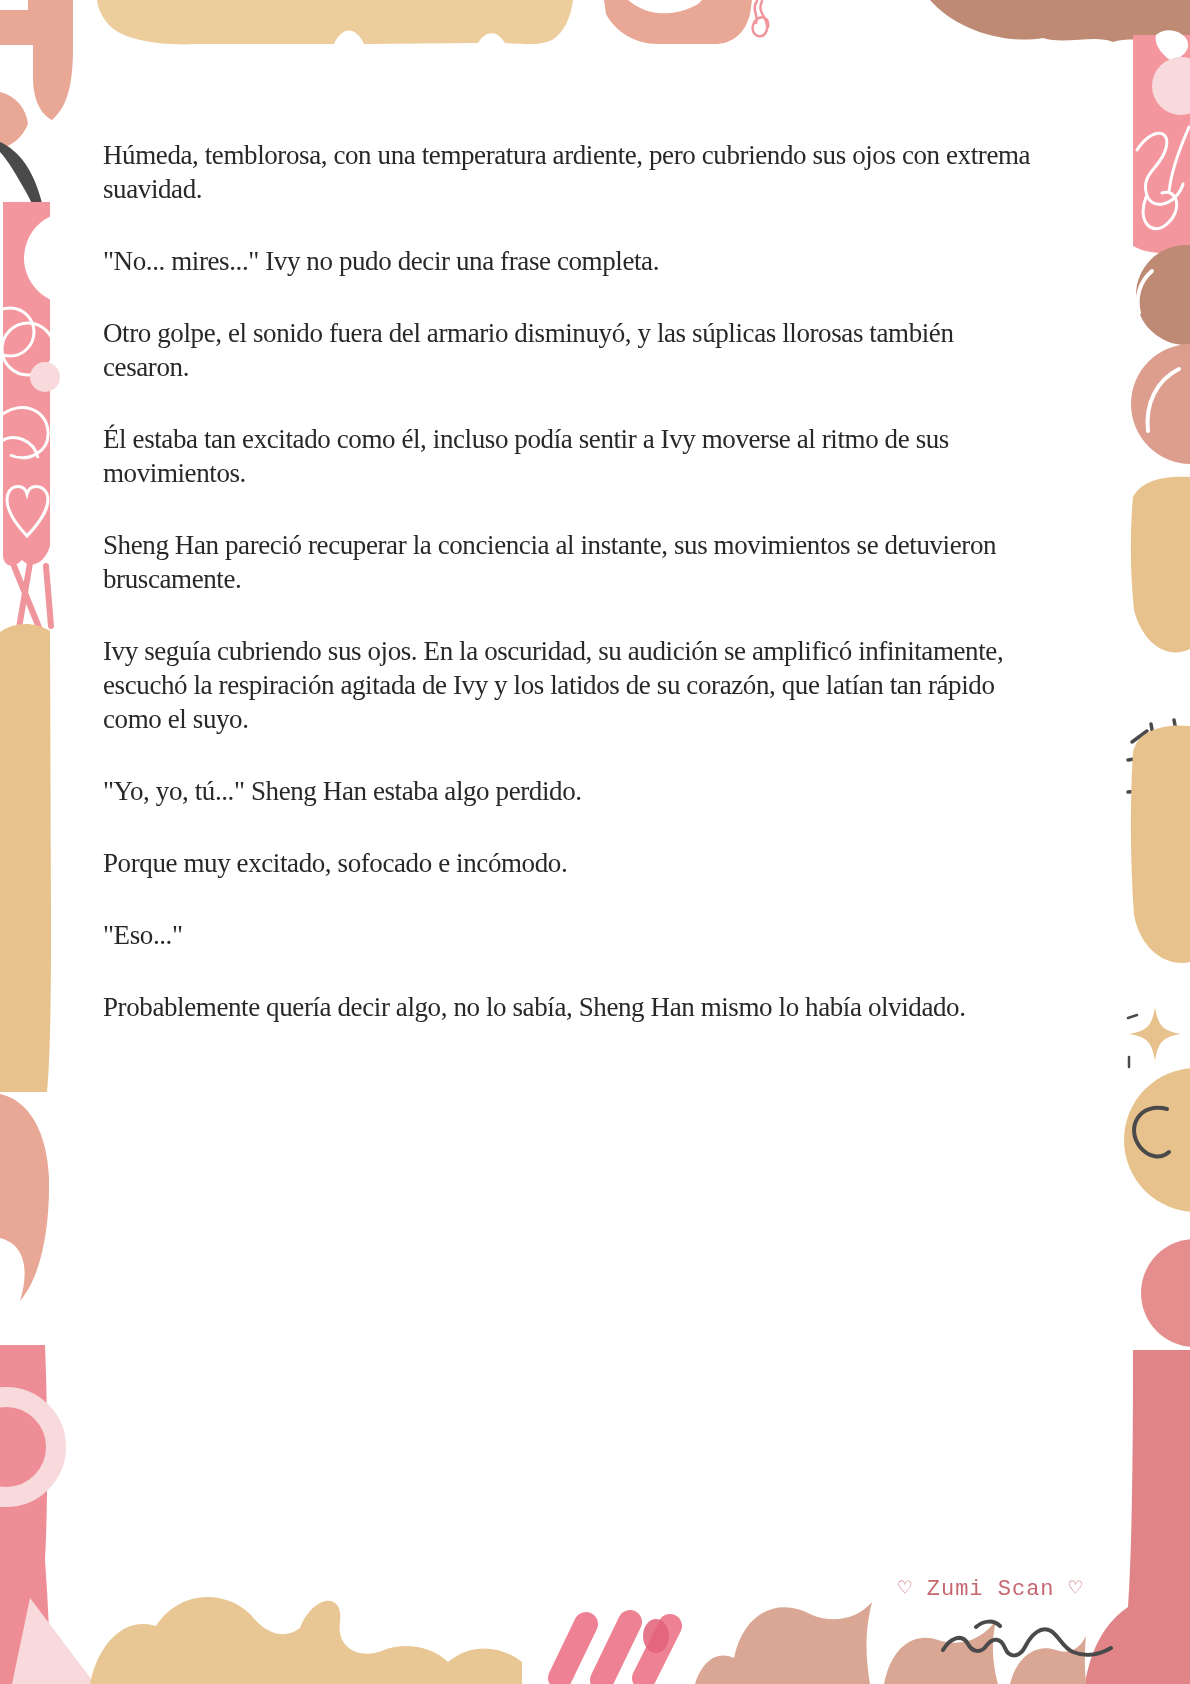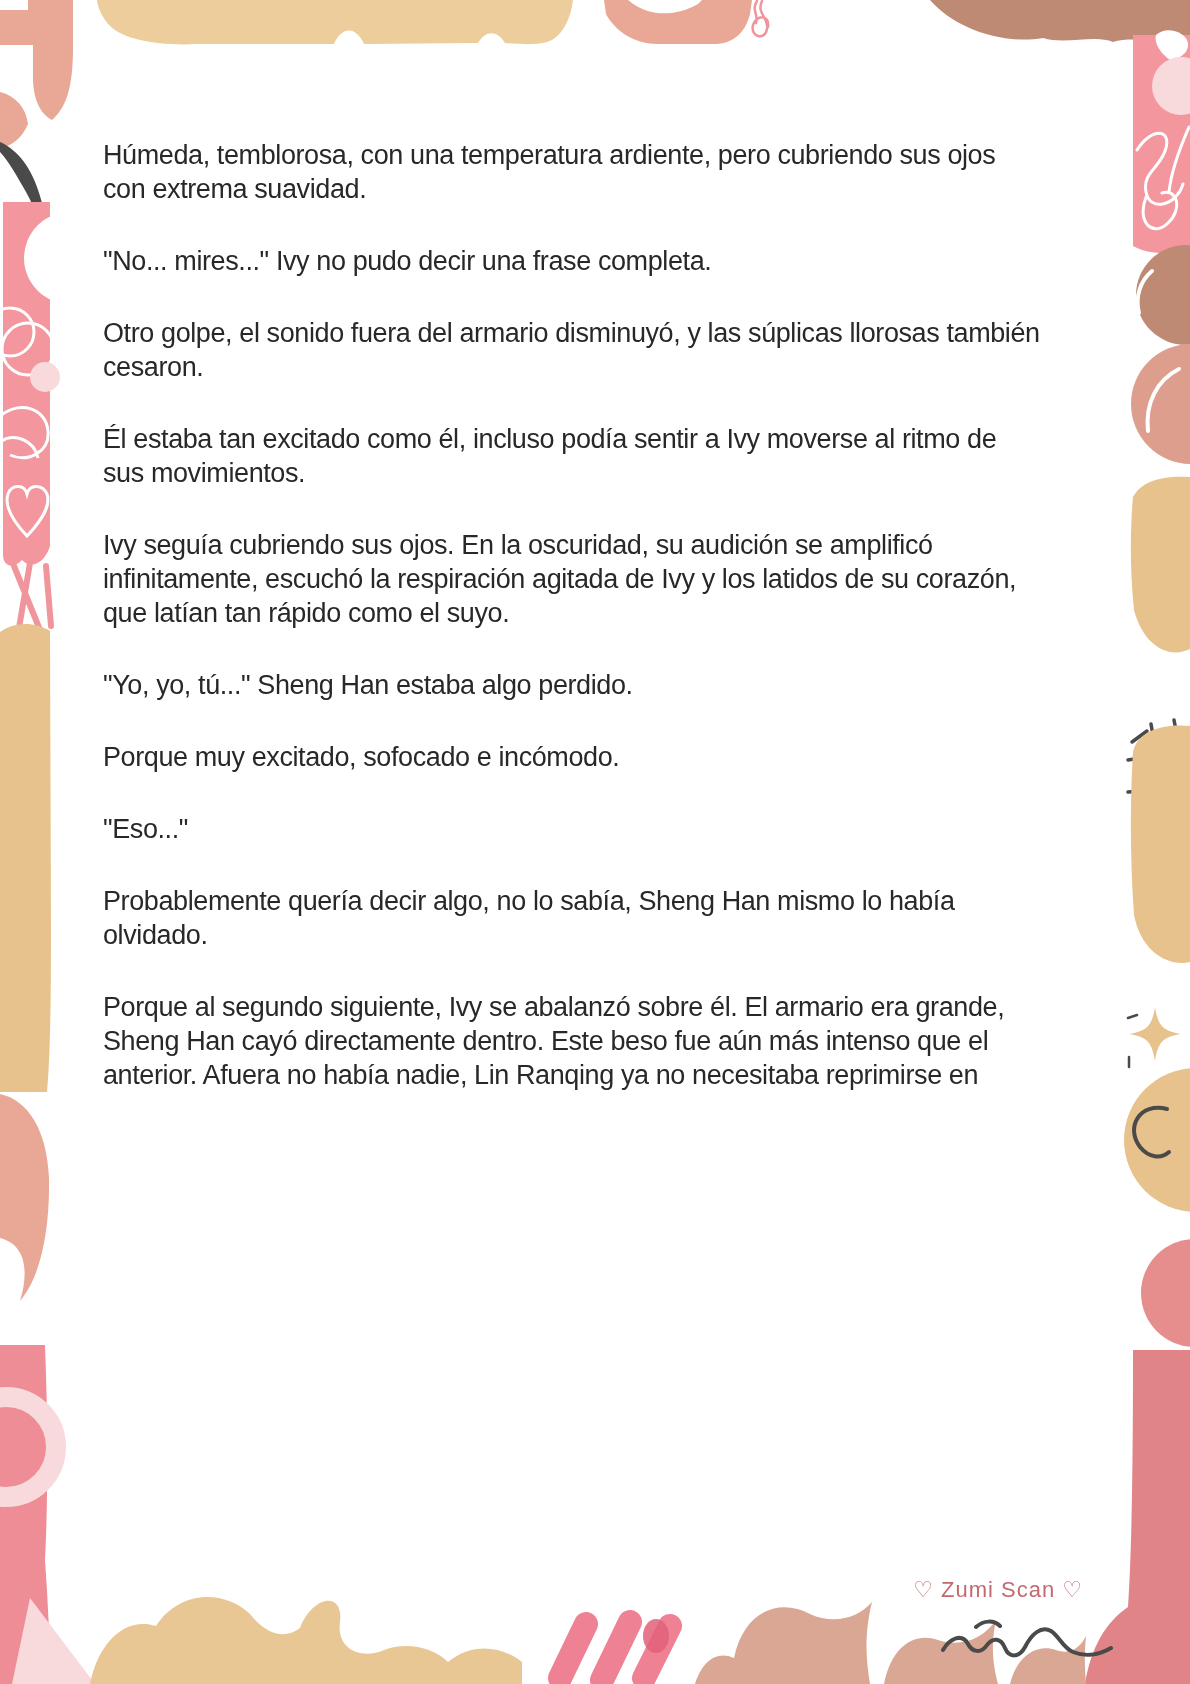--- a/index.html
+++ b/index.html
@@ -23,26 +23,26 @@
   .f-dark{fill:var(--dark);}
   .f-white{fill:#ffffff;}
   .s-dark{stroke:var(--dark);fill:none;stroke-linecap:round;}
   .s-white{stroke:#ffffff;fill:none;stroke-linecap:round;}
   .s-coral{stroke:var(--coral);fill:none;stroke-linecap:round;}
   .s-coralLine{stroke:var(--coralLine);fill:none;stroke-linecap:round;}
   .ring-thin{stroke:#ffffff;fill:none;stroke-width:3;}
   .ring-pale{stroke:var(--palePink);fill:none;stroke-width:20;}
   .content{
     position:absolute;left:103px;top:138px;width:940px;
-    color:var(--text);font-size:27px;line-height:34px;letter-spacing:-0.4px;
+    color:var(--text);font-size:27px;line-height:34px;letter-spacing:-0.4px;font-family:Liberation Serif, serif;
   }
   .content p{margin:0 0 38px 0;}
   .credit{
     position:absolute;right:107px;top:1577px;
-    font-family:Liberation Sans, sans-serif;font-size:22px;line-height:26px;
+    font-family:Liberation Mono, monospace;font-size:22px;line-height:26px;
     color:var(--credit);letter-spacing:1px;white-space:nowrap;
   }
 </style>
 </head>
 <body>
 
 <svg class="decor" viewBox="0 0 1190 1684" width="1190" height="1684" xmlns="http://www.w3.org/2000/svg">
 
   <g>
     <path class="f-salmon" d="M0,10 L28,10 L28,0 L73,0 L73,48 C73,88 66,108 52,120 C40,114 33,98 33,78 L33,45 L0,45 Z"></path>
@@ -114,21 +114,21 @@
     <path class="f-salmonZig" d="M1010,1684 C1018,1652 1040,1644 1056,1650 C1070,1655 1080,1648 1086,1636 C1084,1656 1085,1670 1086,1684 Z"></path>
   </g>
   <path class="s-dark" stroke-width="4" d="M943,1650 C950,1638 962,1633 968,1644 C972,1652 981,1654 987,1645 C993,1637 1001,1638 1005,1648 C1009,1658 1019,1658 1025,1647 C1031,1635 1041,1625 1051,1631 C1059,1636 1063,1648 1073,1652 C1085,1657 1099,1655 1111,1648 M976,1627 C984,1620 994,1620 1000,1626"></path>
 </svg>
 
 <main class="content">
   <p>Húmeda, temblorosa, con una temperatura ardiente, pero cubriendo sus ojos con extrema suavidad.</p>
   <p>"No... mires..." Ivy no pudo decir una frase completa.</p>
   <p>Otro golpe, el sonido fuera del armario disminuyó, y las súplicas llorosas también cesaron.</p>
   <p>Él estaba tan excitado como él, incluso podía sentir a Ivy moverse al ritmo de sus movimientos.</p>
+  <p>Sheng Han pareció recuperar la conciencia al instante, sus movimientos se detuvieron bruscamente.</p>
   <p>Ivy seguía cubriendo sus ojos. En la oscuridad, su audición se amplificó infinitamente, escuchó la respiración agitada de Ivy y los latidos de su corazón, que latían tan rápido como el suyo.</p>
   <p>"Yo, yo, tú..." Sheng Han estaba algo perdido.</p>
   <p>Porque muy excitado, sofocado e incómodo.</p>
   <p>"Eso..."</p>
   <p>Probablemente quería decir algo, no lo sabía, Sheng Han mismo lo había olvidado.</p>
-  <p>Porque al segundo siguiente, Ivy se abalanzó sobre él. El armario era grande, Sheng Han cayó directamente dentro. Este beso fue aún más intenso que el anterior. Afuera no había nadie, Lin Ranqing ya no necesitaba reprimirse en</p>
 </main>
 
 <div class="credit">♡ Zumi Scan ♡</div>
 
 </body></html>

